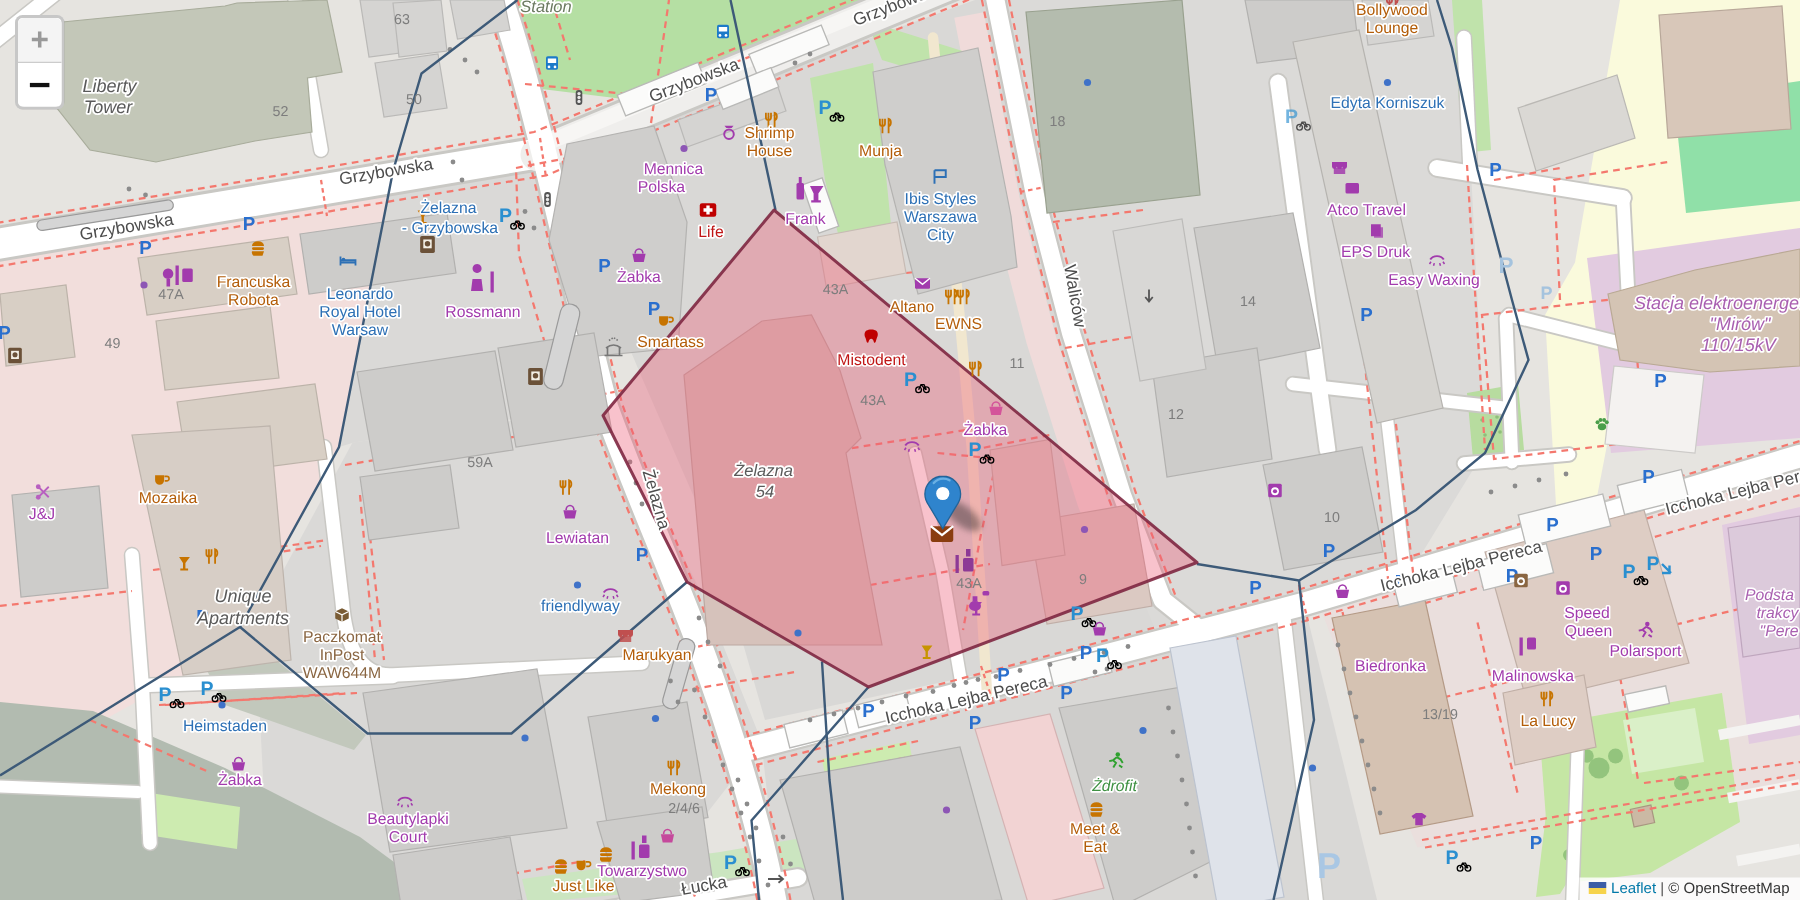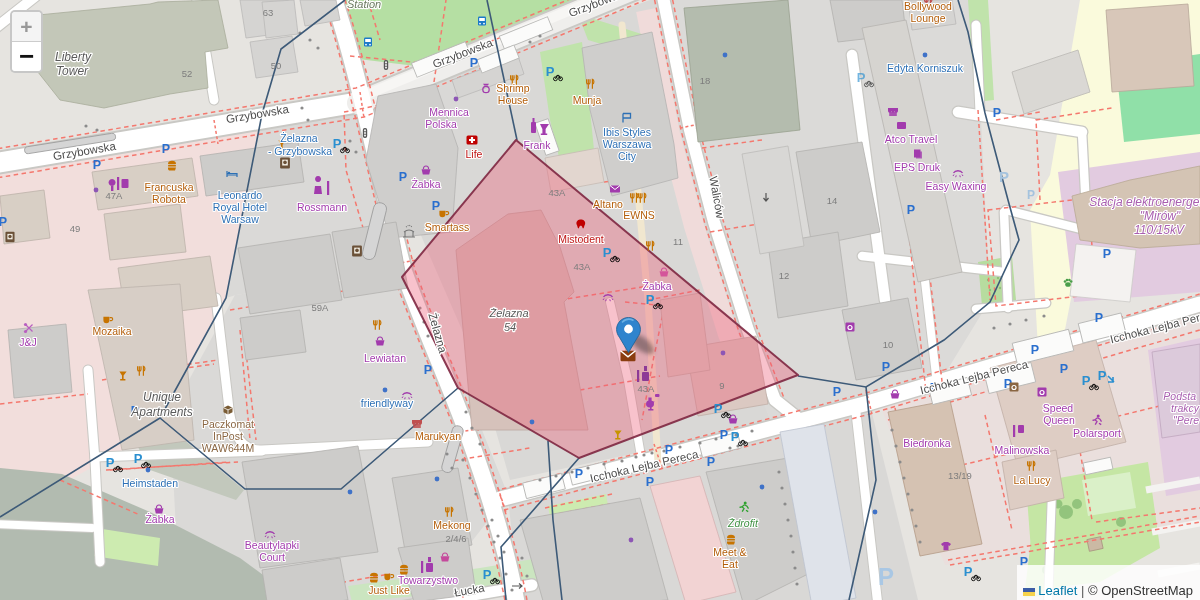--- a/index.html
+++ b/index.html
@@ -1,21 +1,21 @@
 <!DOCTYPE html>
 <html><head>
 <meta charset="utf-8">
 <style>
 html,body{margin:0;padding:0;width:1200px;height:600px;overflow:hidden;font-family:"Liberation Sans",sans-serif;}
 #map{position:relative;width:1200px;height:600px;background:#e6e4e0;}
 .zc{position:absolute;left:10px;top:10px;width:29px;background:#fff;border:2px solid rgba(0,0,0,0.22);border-radius:5px;z-index:50;}
 .zc .btn{width:29px;height:29px;line-height:29px;text-align:center;font-weight:bold;font-size:21px;}
 .zc .plus{color:#999;background:#f4f4f4;border-bottom:1px solid #ccc;border-radius:4px 4px 0 0;}
 .zc .minus{color:#111;background:#fff;border-radius:0 0 4px 4px;font-size:26px;}
-.attr{position:absolute;right:0;bottom:0;background:rgba(255,255,255,0.82);padding:18px 7px 2px 6px;font-size:13px;color:#333;z-index:50;}
+.attr{position:absolute;right:0;bottom:0;background:rgba(255,255,255,0.82);padding:2px 7px 2px 6px;font-size:10px;color:#333;z-index:50;}
 .attr a{color:#0078A8;text-decoration:none;}
 .flag{display:inline-block;width:12px;height:8px;vertical-align:-1px;}
 </style>
 </head>
 <body>
 <div id="map">
 <svg width="1200" height="600" viewBox="0 0 1200 600" style="position:absolute;left:0;top:0">
 
 <rect x="0" y="0" width="1200" height="600" fill="#e6e4e0"></rect>
 <g id="landuse">

